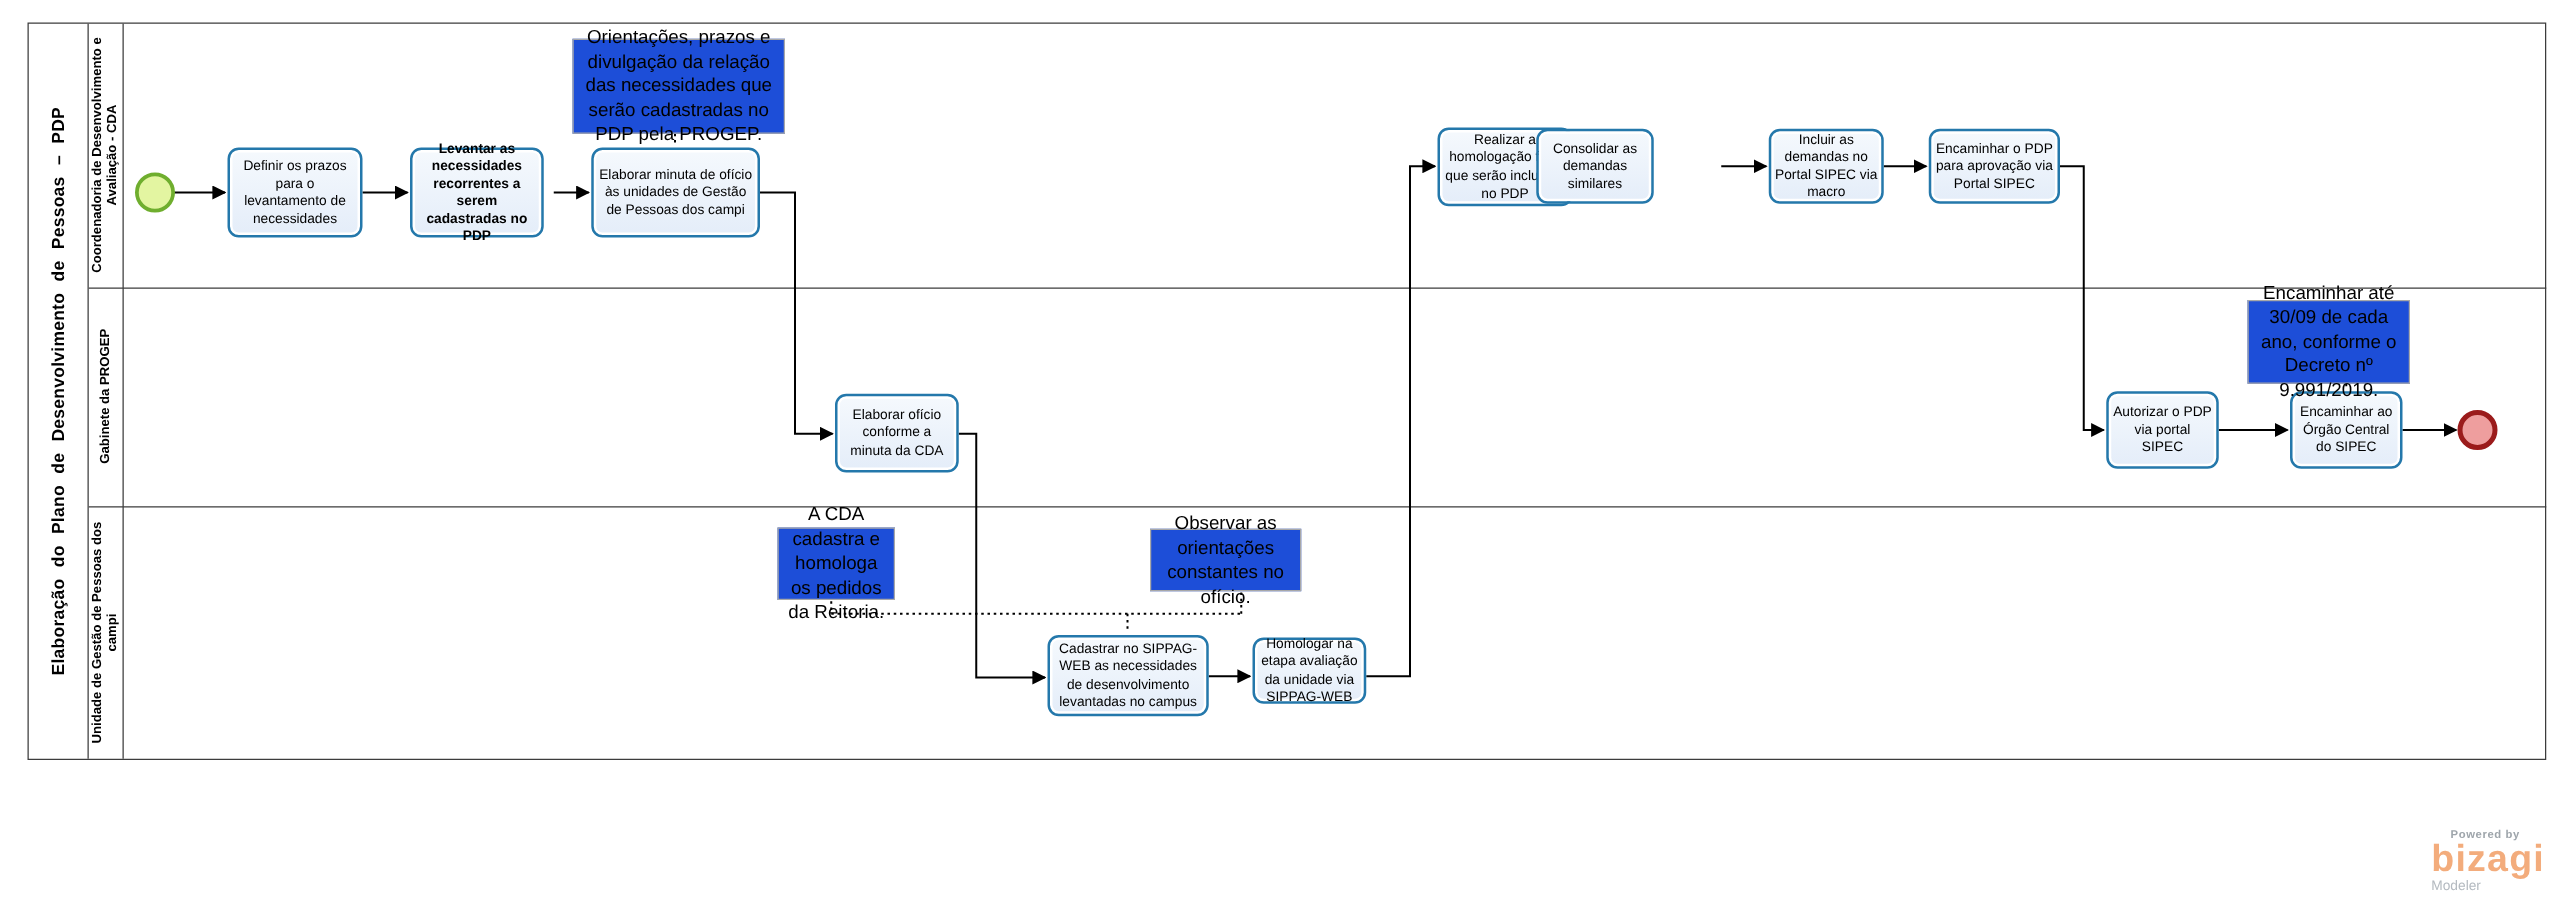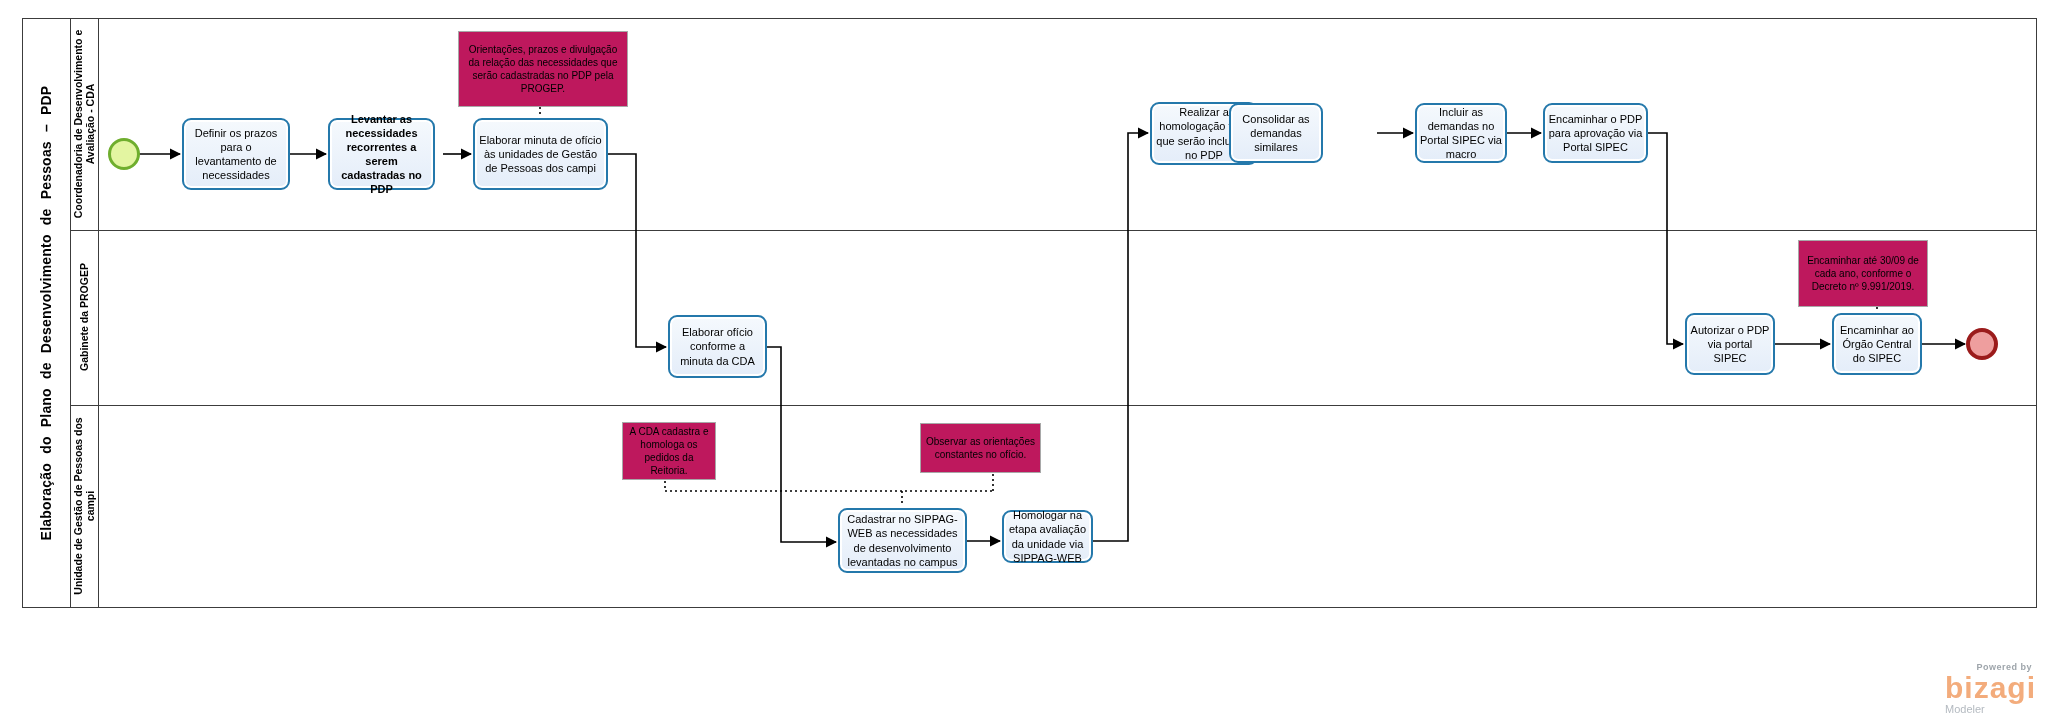--- a/index.html
+++ b/index.html
@@ -22,36 +22,36 @@
   .pool-title .vtext{width:560px;font-size:14px;word-spacing:5px;letter-spacing:.2px;}
   .lane-label .vtext{font-size:10.5px;line-height:1.18;}
 
   
   .task{position:absolute;box-sizing:border-box;
         background:linear-gradient(#f5f9fd,#e4edf9);
         border:2px solid #2478ab;border-radius:9px;
         box-shadow:inset 0 0 0 2px #fff;
         display:flex;align-items:center;justify-content:center;
         text-align:center;font-size:11px;line-height:1.28;padding:2px 3px;}
-  .annotation{position:absolute;box-sizing:border-box;background:#be185d;
+  .annotation{position:absolute;box-sizing:border-box;background:#1d4ed8;
         border:1px solid #a8a8a8;display:flex;align-items:center;justify-content:center;
-        text-align:center;font-size:10px;line-height:1.3;padding:2px 4px;}
+        text-align:center;font-size:15px;line-height:1.3;padding:2px 4px;}
   .event{position:absolute;width:32px;height:32px;border-radius:50%;box-sizing:border-box;}
   .event-start{background:#e3f5a1;border:3px solid #6fae2e;}
   .event-end{background:#ee9e9e;border:4px solid #9b1b1b;}
 
   
   .flows{position:absolute;left:0;top:0;pointer-events:none;}
   .seq{fill:none;stroke:#000;stroke-width:1.6px;}
   .assoc{fill:none;stroke:#000;stroke-width:1.6px;stroke-dasharray:2 3;}
 
   
   .brand{position:absolute;right:20px;bottom:8px;text-align:right;line-height:1;}
   .brand .powered{font-size:9px;font-weight:bold;color:#9ea5ab;letter-spacing:.5px;
-        margin-right:4px;}
+        margin-right:20px;}
   .brand .logo{font-size:30px;font-weight:bold;color:#f3ac7c;letter-spacing:1px;
         margin-top:1px;}
   .brand .modeler{font-size:11px;color:#b4bac0;text-align:left;margin-top:1px;}
 </style>
 </head>
 <body>
 
 <div class="canvas">
 
   <div class="pool">

